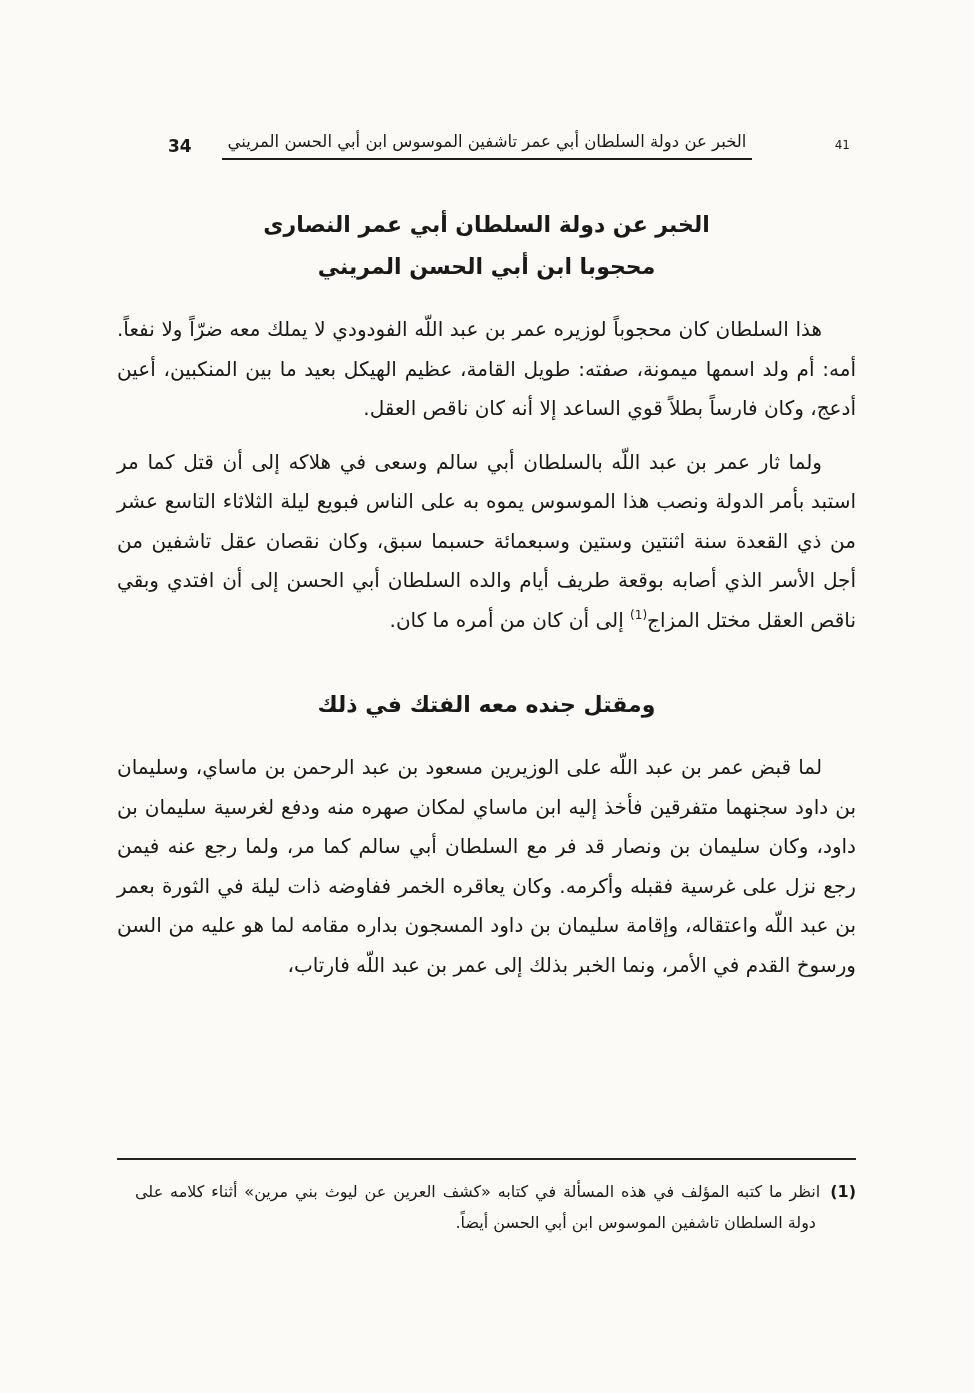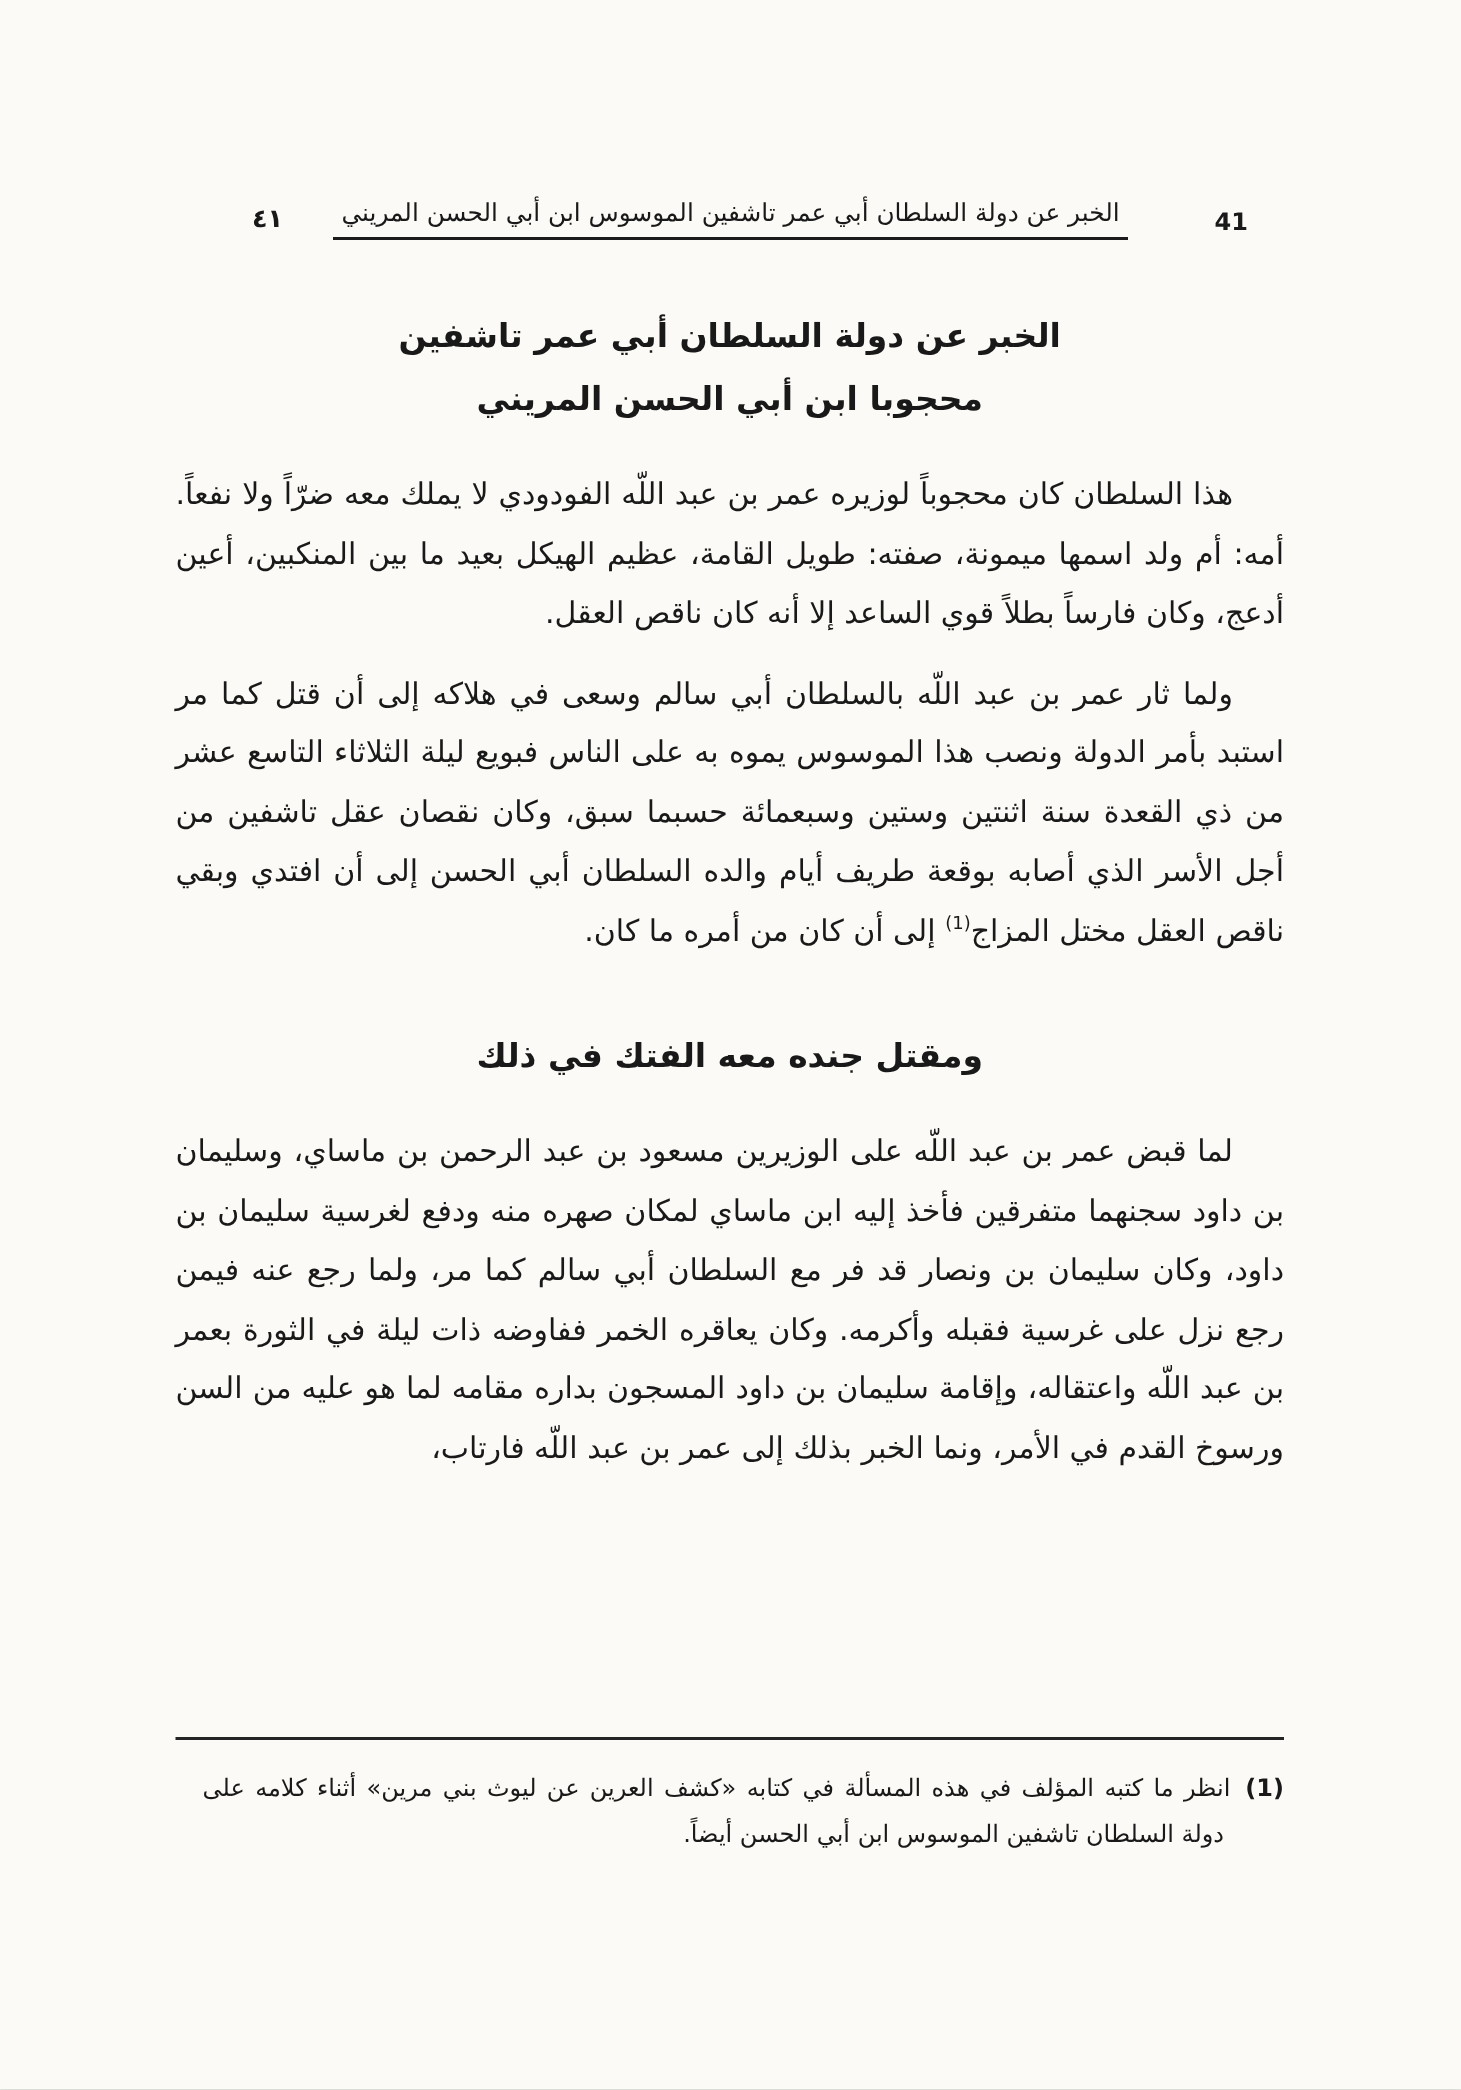--- a/index.html
+++ b/index.html
@@ -30,24 +30,24 @@
   }
   .pagenum-ar {
     position: absolute;
     left: 168px;
     top: 4px;
     font-size: 17px;
     font-weight: 700;
   }
   .pagenum-latin {
     position: absolute;
-    right: 142px;
+    right: 124px;
     top: 6px;
-    font-size: 16px;
-    font-weight: 700;
+    font-size: 12px;
+    font-weight: 400;
     direction: ltr;
   }
   .running-title {
     display: block;
     width: fit-content;
     margin: 0 auto;
     font-size: 16.5px;
     font-weight: 400;
     padding: 0 6px 7px 6px;
     border-bottom: 2.5px solid #1c1c1c;
@@ -107,29 +107,29 @@
     direction: ltr;
     unicode-bidi: embed;
   }
 </style>
 </head>
 <body>
 
 <div class="page">
 
   <div class="header">
-    <span class="pagenum-ar">٤١</span>
+    <span class="pagenum-ar">34</span>
     <span class="running-title">الخبر عن دولة السلطان أبي عمر تاشفين الموسوس ابن أبي الحسن المريني</span>
     <span class="pagenum-latin">41</span>
   </div>
 
   <div class="content">
 
     <h2 class="section-heading">
-      <span class="hline">الخبر عن دولة السلطان أبي عمر تاشفين</span>
+      <span class="hline">الخبر عن دولة السلطان أبي عمر النصارى</span>
       <span class="hline">محجوبا ابن أبي الحسن المريني</span>
     </h2>
 
     <p class="body-par">هذا السلطان كان محجوباً لوزيره عمر بن عبد اللّه الفودودي لا يملك معه ضرّاً ولا نفعاً. أمه: أم ولد اسمها ميمونة، صفته: طويل القامة، عظيم الهيكل بعيد ما بين المنكبين، أعين أدعج، وكان فارساً بطلاً قوي الساعد إلا أنه كان ناقص العقل.</p>
 
     <p class="body-par"><span>ولما ثار عمر بن عبد اللّه بالسلطان أبي سالم وسعى في هلاكه إلى أن قتل كما مر استبد بأمر الدولة ونصب هذا الموسوس يموه به على الناس فبويع ليلة الثلاثاء التاسع عشر من ذي القعدة سنة اثنتين وستين وسبعمائة حسبما سبق، وكان نقصان عقل تاشفين من أجل الأسر الذي أصابه بوقعة طريف أيام والده السلطان أبي الحسن إلى أن افتدي وبقي ناقص العقل مختل المزاج</span><sup>(1)</sup><span> إلى أن كان من أمره ما كان.</span></p>
 
     <h2 class="section-heading heading-2">
       <span class="hline">ومقتل جنده معه الفتك في ذلك</span>
     </h2>

